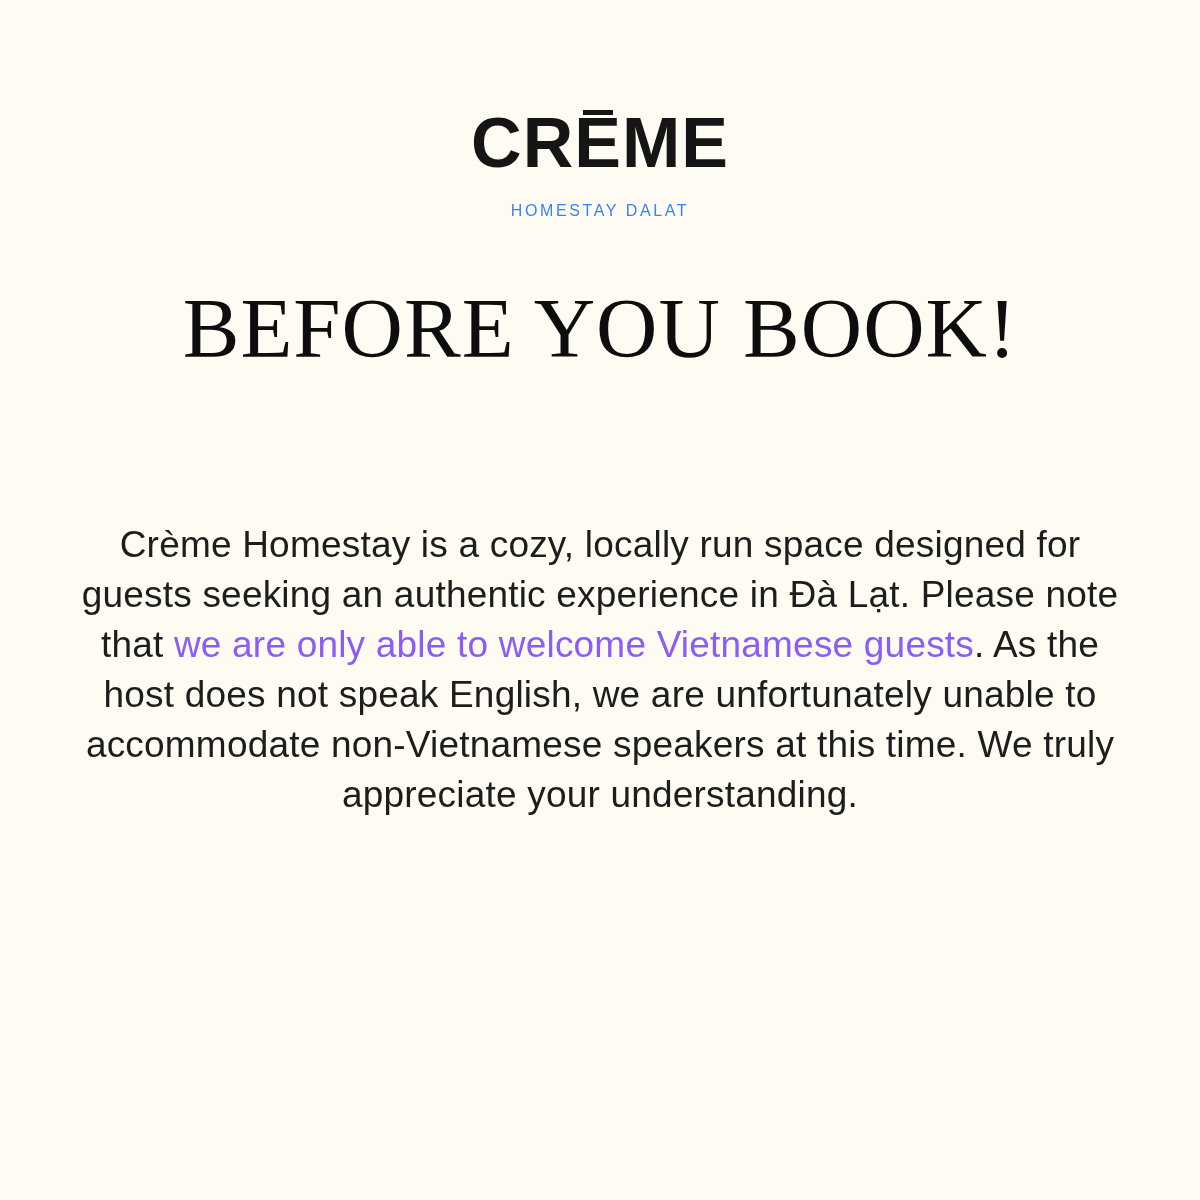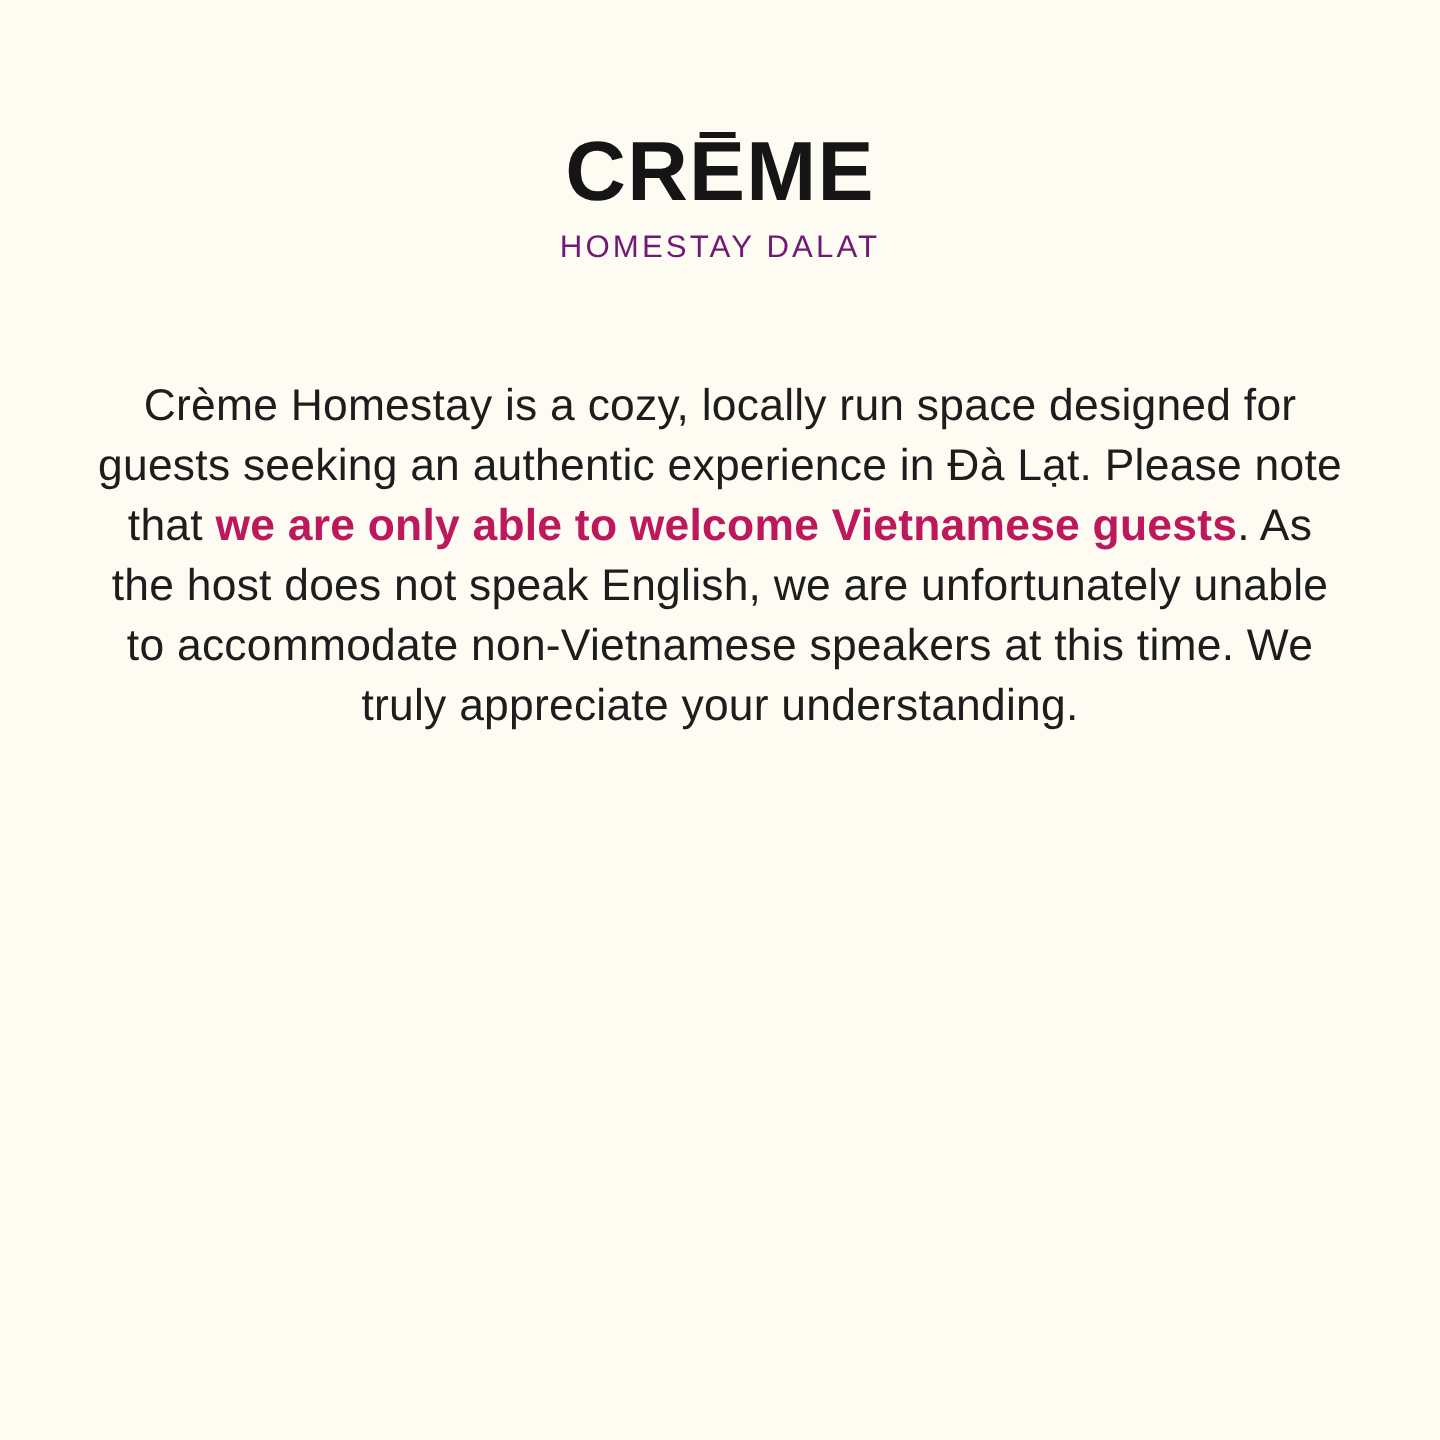--- a/index.html
+++ b/index.html
@@ -44,25 +44,25 @@
   .logo-word .macron {
     position: absolute;
     top: 2px;
     left: 50%;
     transform: translateX(-50%);
     width: 30px;
     height: 5px;
     background: #151515;
   }
   .logo-sub {
-    margin-top: 12px;
+    margin-top: 24px;
     font-family: "Liberation Sans", sans-serif;
-    font-size: 26px;
+    font-size: 16px;
     letter-spacing: 2.6px;
-    color: #701a75;
+    color: #3b82f6;
     font-weight: 400;
   }
 
   
   .headline {
     margin-top: 66px;
     font-family: "Liberation Serif", serif;
     font-size: 85px;
     line-height: 1;
     letter-spacing: 1px;
@@ -76,22 +76,22 @@
     margin-top: 92px;
     width: 1040px;
     text-align: center;
     font-size: 37px;
     line-height: 1.35;
     color: #1d1d1d;
     font-weight: 300;
     letter-spacing: 0.2px;
   }
   .body-copy .em {
-    font-weight: 700;
-    color: #be185d;
+    font-weight: 400;
+    color: #8b5cf6;
   }
 
   .pet-copy {
     margin-top: 102px;
     width: 960px;
     text-align: center;
     font-size: 37px;
     line-height: 1.35;
     color: #1d1d1d;
     font-weight: 300;
@@ -107,19 +107,20 @@
 
 <div class="page">
 
   <div class="logo-block">
     <div class="logo-word">
       <span>CR</span><span style="position:relative;display:inline-block;"><span class="macron"></span><span>E</span></span><span>ME</span>
     </div>
     <div class="logo-sub">HOMESTAY DALAT</div>
   </div>
 
+  <h1 class="headline">BEFORE YOU BOOK!</h1>
 
   <p class="body-copy">
     <span>Crème Homestay is a cozy, locally run space designed for guests seeking an authentic experience in Đà Lạt. Please note that </span><span class="em">we are only able to welcome Vietnamese guests</span><span>. As the host does not speak English, we are unfortunately unable to accommodate non-Vietnamese speakers at this time. We truly appreciate your understanding.</span>
   </p>
 
 
 </div>
 
 </body></html>

